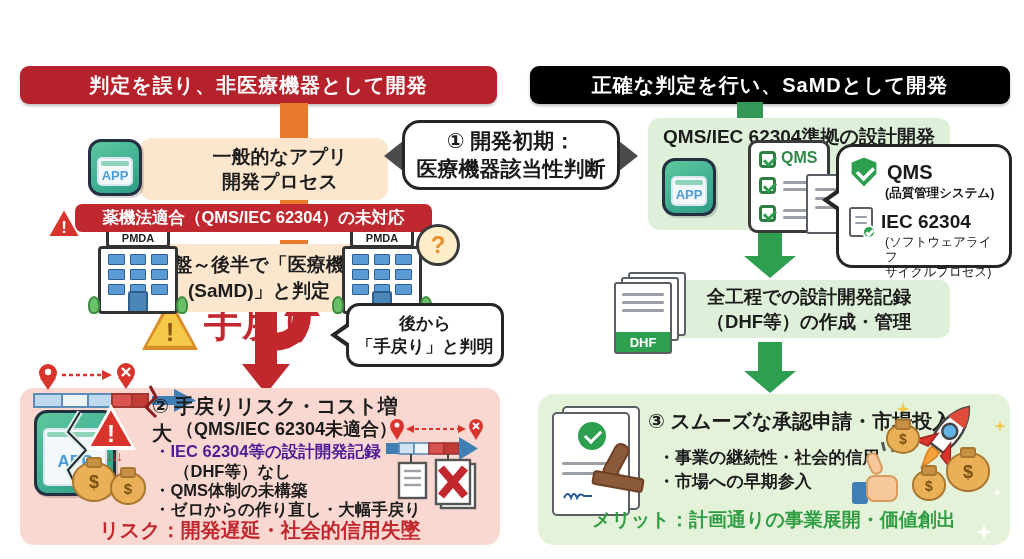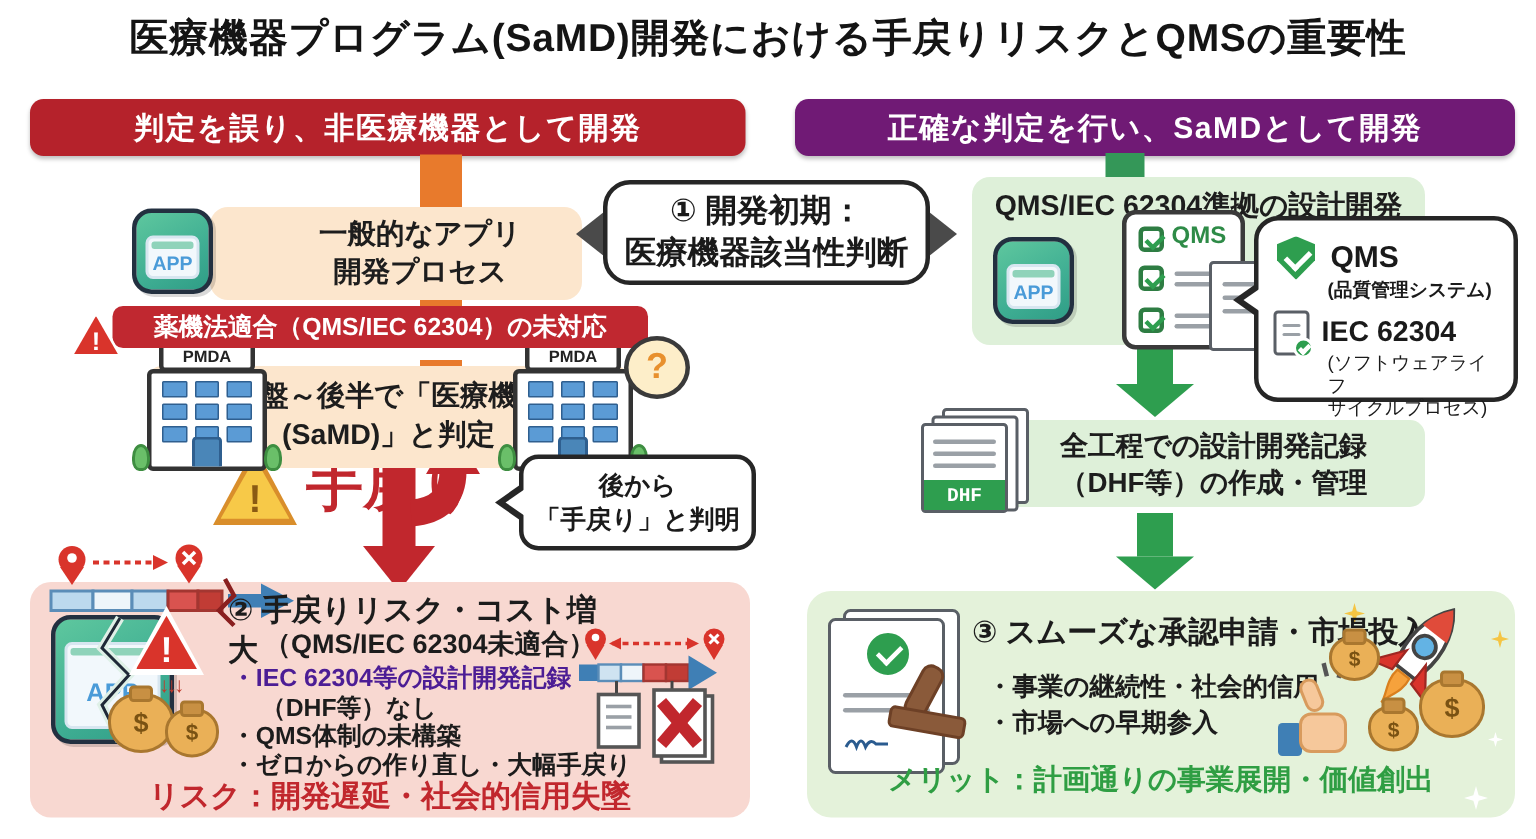--- a/index.html
+++ b/index.html
@@ -6,21 +6,21 @@
   body { background:#fff; font-family:"Liberation Sans","DejaVu Sans",sans-serif; }
   .canvas { position:relative; width:1024px; height:559px; background:#fff; overflow:hidden; }
   .abs { position:absolute; }
   .ctr { display:flex; align-items:center; justify-content:center; text-align:center; }
   .col { flex-direction:column; }
 
   .title { left:0; right:0; top:8px; font-size:26px; font-weight:900; color:#141414; text-align:center; letter-spacing:0.5px; }
 
   .hdr { height:38px; border-radius:9px; color:#fff; font-size:20px; font-weight:800; letter-spacing:1px; box-shadow:0 2px 3px rgba(0,0,0,.25); }
   .hdr-red { background:#b5222b; }
-  .hdr-green { background:#701a75; }
+  .hdr-green { background:#000000; }
 
   .peachbox { background:#fce6cd; border-radius:12px; color:#1d1d1d; font-weight:800; }
   .greenbox { background:#def0d9; border-radius:12px; color:#1d1d1d; font-weight:800; }
 
   .stem { position:absolute; }
   .o-stem { background:#e87a2c; }
   .o-head { width:0; height:0; border-left:25px solid transparent; border-right:25px solid transparent; border-top:17px solid #de5f1e; }
   .g-stem { background:#2e9e4f; }
   .g-head { width:0; height:0; border-left:26px solid transparent; border-right:26px solid transparent; border-top:22px solid #2e9e4f; }
 
@@ -71,21 +71,20 @@
 
   .thumb-cuff { position:absolute; width:16px; height:22px; background:#3f7fb5; border-radius:3px; }
   .thumb-fist { position:absolute; width:32px; height:27px; background:#f6c89b; border:2px solid #d89b5d; border-radius:8px; }
   .thumb-up  { position:absolute; width:13px; height:23px; background:#f6c89b; border:2px solid #d89b5d; border-radius:7px; transform:rotate(-22deg); }
 </style>
 </head>
 <body>
 
 <div class="canvas">
 
-  <div class="abs title">医療機器プログラム(SaMD)開発における手戻りリスクとQMSの重要性</div>
 
   <div class="abs hdr hdr-red ctr" style="left:20px; top:66px; width:477px;">判定を誤り、非医療機器として開発</div>
 
   <div class="abs stem o-stem" style="left:280px; top:103px; width:28px; height:101px;"></div>
   <div class="abs o-head" style="left:269px; top:204px;"></div>
   <div class="abs stem o-stem" style="left:280px; top:240px; width:28px; height:8px;"></div>
   <div class="abs o-head" style="left:269px; top:248px;"></div>
 
   <div class="abs peachbox ctr col" style="left:140px; top:138px; width:248px; height:62px; font-size:19px; line-height:25px; z-index:2;padding-left:32px;">
     <span>一般的なアプリ</span>
@@ -309,21 +308,21 @@
   <div class="abs stem g-stem" style="left:758px; top:231px; width:24px; height:25px;"></div>
   <div class="abs g-head" style="left:744px; top:256px;"></div>
 
   <div class="abs greenbox ctr col" style="left:668px; top:280px; width:282px; height:58px; font-size:18.5px; line-height:25px; border-radius:10px;">
     <span>全工程での設計開発記録</span>
     <span>（DHF等）の作成・管理</span>
   </div>
   <div class="abs" style="left:614px; top:272px; width:82px; height:76px; z-index:3;">
     <div class="doc abs" style="left:14px; top:0; width:58px; height:64px;"></div>
     <div class="doc abs" style="left:7px; top:5px; width:58px; height:64px;"></div>
-    <div class="doc abs" style="left:0; top:10px; width:58px; height:60px;font-family:Liberation Mono, monospace;">
+    <div class="doc abs" style="left:0; top:10px; width:58px; height:72px;">
       <div class="gline" style="left:6px; top:9px; right:6px;"></div>
       <div class="gline" style="left:6px; top:17px; right:6px;"></div>
       <div class="gline" style="left:6px; top:25px; right:6px;"></div>
       <div class="abs ctr" style="left:0; right:0; bottom:0; height:20px; background:#2e9e4f; color:#fff; font-size:13px; font-weight:900;">DHF</div>
     </div>
   </div>
 
   <div class="abs stem g-stem" style="left:758px; top:342px; width:24px; height:29px;"></div>
   <div class="abs g-head" style="left:744px; top:371px;"></div>
 

